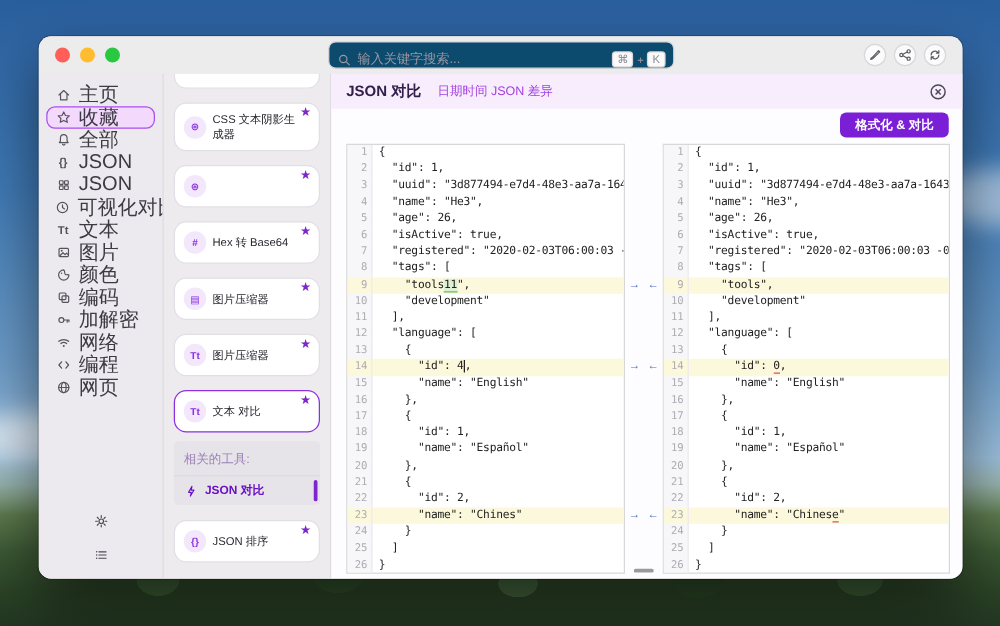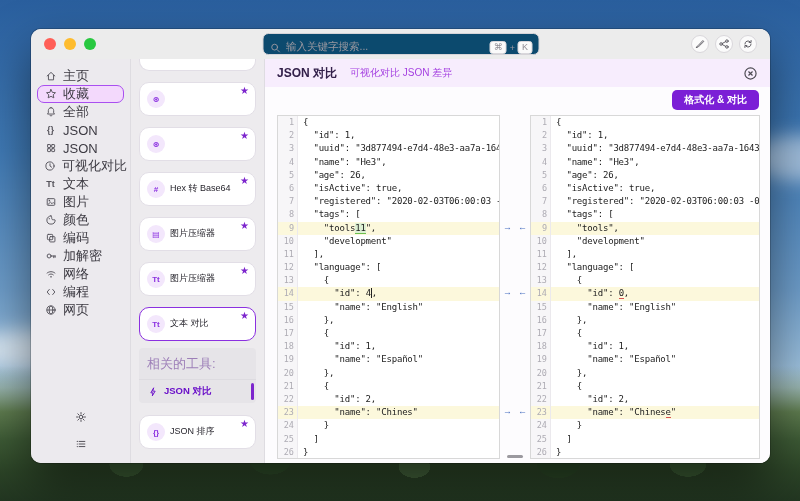--- a/index.html
+++ b/index.html
@@ -43,38 +43,38 @@
   .tb-btn { width:18px; height:18px; border-radius:50%; background:#fbfbfb; border:1px solid #d9d7db;
     display:flex; align-items:center; justify-content:center; color:#5a5860; }
 
   .cols { display:flex; height:404px; }
 
   
   .rail { width:99px; background:#eceaee; padding:8px 0 8px 0; display:flex; flex-direction:column; }
   .nav-item { height:18px; margin:0 6px; padding:0 6px; display:flex; align-items:center; gap:6px;
     border-radius:7px; border:1.5px solid transparent; color:#3c3a42; cursor:default; }
   .nav-item .ni { width:13px; display:flex; justify-content:center; color:#55535b; }
-  .nav-item .nl { font-size:13px; white-space:nowrap; }
+  .nav-item .nl { font-size:16px; white-space:nowrap; }
   .nav-item.sel { background:#f3d9fc; border-color:#a94ff0; }
   .rail-bottom { margin-top:auto; display:flex; flex-direction:column; align-items:center; gap:9px; padding-bottom:2px; color:#4c4a52; }
   .rail-bottom .tb-flat { background:none; border:none; width:18px; height:18px; display:flex; align-items:center; justify-content:center; color:#4c4a52; }
 
   
   .toolscol { width:135px; background:#edebee; border-left:1px solid #dedce1; border-right:1px solid #dedce1;
     padding:0 8px; overflow:hidden; }
   .card { position:relative; background:#fff; border:1px solid #e2dee6; border-radius:10px;
     display:flex; align-items:center; gap:5px; padding:7px 7px; margin-bottom:11px; min-height:34px; }
   .card.sel { border:1.5px solid #8b30e0; }
   .card.partial { height:12px; min-height:12px; border-top:none; border-radius:0 0 10px 10px; margin-bottom:11px; padding:0; }
   .cicon { flex:0 0 18px; width:18px; height:18px; border-radius:50%; background:#f3e7fc; color:#8b30e0;
     font-size:8px; font-weight:bold; display:flex; align-items:center; justify-content:center; }
   .clabel { font-size:9px; color:#28262e; line-height:1.3; padding-right:8px; }
   .cstar { position:absolute; top:3px; right:6px; font-size:10px; color:#7d26cd; line-height:1; }
   .related { background:#e6e4e8; border-radius:4px; margin:-4px 0 12px 0; padding:7px 0 0 0; }
-  .rel-h { font-size:13px; color:#9d7fb8; padding:0 8px 6px 8px; }
+  .rel-h { font-size:10px; color:#9d7fb8; padding:0 8px 6px 8px; }
   .rel-item { position:relative; display:flex; align-items:center; gap:5px; height:24px; padding:0 8px;
     font-size:9.5px; color:#9146d8; border-top:1px solid #dddbe0; }
   .rel-item .ri { font-size:9px; }
   .rel-item.active { color:#6a0fc9; font-weight:bold; }
   .rel-item.active::after { content:""; position:absolute; right:2px; top:3px; bottom:3px; width:3px;
     border-radius:2px; background:#7d26cd; }
 
   
   .maincol { flex:1; background:#fdfcfe; display:flex; flex-direction:column; min-width:0; }
   .mainheader { height:28px; background:#f7edfd; display:flex; align-items:center; padding:0 12px; gap:13px; }
@@ -303,20 +303,21 @@
                 <path d="M4.8 4 H11.5 M4.8 7 H11.5 M4.8 10 H11.5"></path>
               </svg>
             </span>
           </div>
         </nav>
 
       <div class="toolscol" id="toolscol">
         <div class="card partial"></div>
       <div class="card">
             <span class="cicon">⊛</span>
+            <span class="clabel">CSS 文本阴影生成器</span>
             <span class="cstar">★</span>
           </div>
           <div class="card">
             <span class="cicon">⊛</span>
             <span class="cstar">★</span>
           </div>
           <div class="card">
             <span class="cicon">#</span>
             <span class="clabel">Hex 转 Base64</span>
             <span class="cstar">★</span>
@@ -350,21 +351,21 @@
           <div class="card">
             <span class="cicon">{}</span>
             <span class="clabel">JSON 排序</span>
             <span class="cstar">★</span>
           </div>
         </div>
 
       <div class="maincol">
         <div class="mainheader">
           <span class="mh-title">JSON 对比</span>
-          <span class="mh-sub">可视化对比 JSON 差异</span>
+          <span class="mh-sub">日期时间 JSON 差异</span>
           <span class="mh-close">
             <svg width="15" height="15" viewBox="0 0 14 14" fill="none" stroke="#4c4a52" stroke-width="1.1">
               <circle cx="7" cy="7" r="5.2"></circle>
                 <path d="M5.1 5.1 L8.9 8.9 M8.9 5.1 L5.1 8.9"></path>
             </svg>
           </span>
         </div>
         <div class="toolbar">
           <button class="fmt-btn">格式化 &amp; 对比</button>
         </div>

